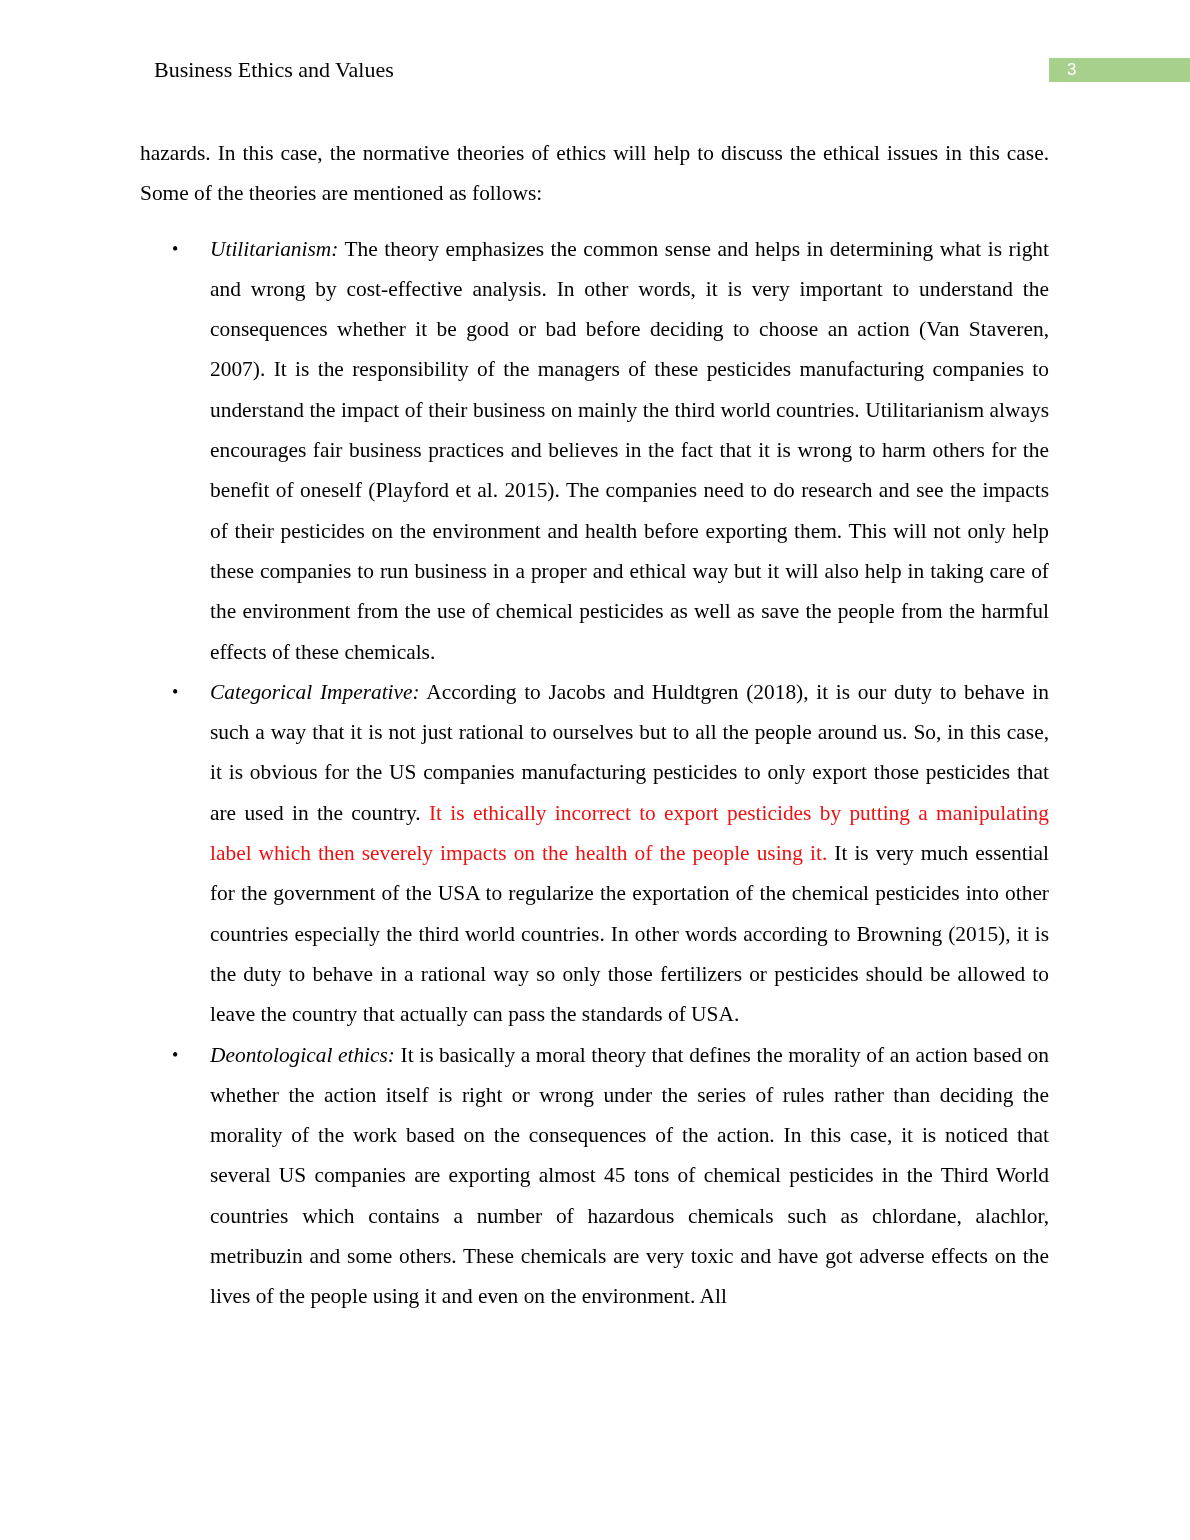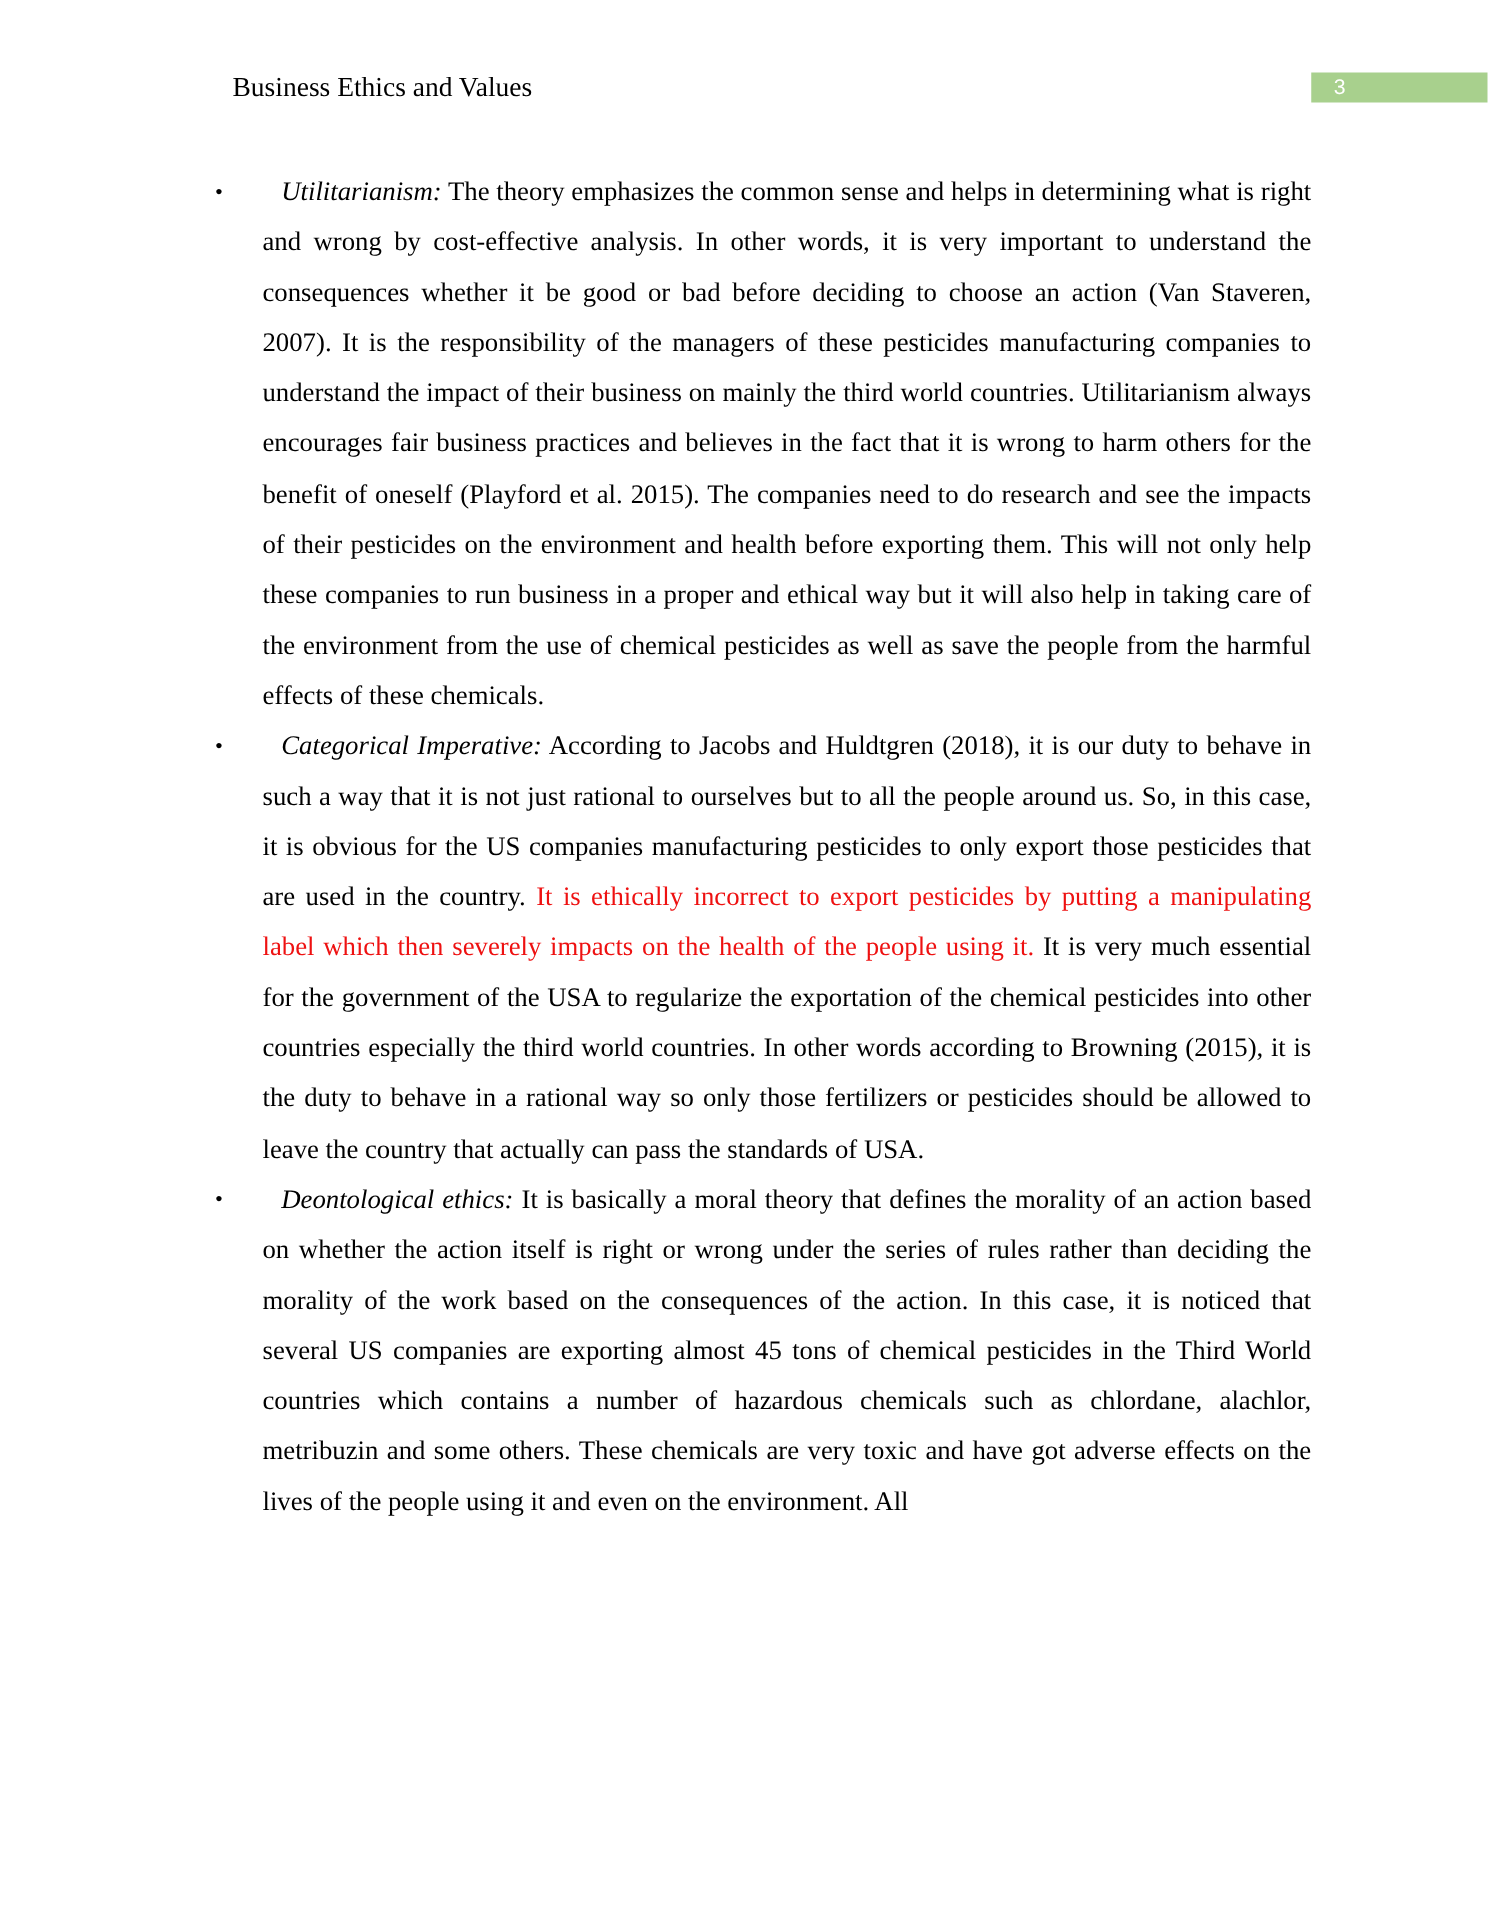--- a/index.html
+++ b/index.html
@@ -1,39 +1,40 @@
 <!DOCTYPE html>
 <html><head>
 <meta charset="utf-8">
 <style>
   html, body { margin: 0; padding: 0; background: #ffffff; }
   body { width: 1190px; height: 1540px; position: relative; overflow: hidden;
          font-family: "Liberation Serif", "DejaVu Serif", serif; color: #000; }
-  .header-title { position: absolute; left: 154px; top: 57px; font-size: 22px; line-height: 26px; margin-left: 32px; }
+  .header-title { position: absolute; left: 154px; top: 57px; font-size: 22px; line-height: 26px; }
   .page-num-bar { position: absolute; left: 1049px; top: 58px; width: 141px; height: 24px; background: #a8d08d; }
   .page-num { position: absolute; left: 18px; top: 0px; font-family: "Liberation Sans", "DejaVu Sans", sans-serif;
               font-size: 17px; line-height: 24px; color: #ffffff; }
   .body { position: absolute; left: 140px; top: 133px; width: 909px; font-size: 21.4px; line-height: 40.3px; }
   .intro { margin: 0 0 15px 0; text-align: justify; }
   ul.theories { list-style: none; margin: 0; padding: 0; }
   ul.theories li { position: relative; padding-left: 70px; text-align: justify; }
   .bullet { position: absolute; left: 32px; top: 0; font-size: 18px; line-height: 40.3px; }
-  .term { font-style: italic; margin-left: 15px; }
+  .term { font-style: italic; }
   .em { }
   .red { color: #ee1111; }
 </style>
 </head>
 <body>
 
 <div class="header-title">Business Ethics and Values</div>
 <div class="page-num-bar">
   <span class="page-num">3</span>
 </div>
 
 <div class="body">
+  <p class="intro">hazards. In this case, the normative theories of ethics will help to discuss the ethical issues in this case. Some of the theories are mentioned as follows:</p>
 
   <ul class="theories">
     <li>
       <span class="bullet">•</span>
       <span class="term">Utilitarianism:</span><span> The theory emphasizes the common sense and helps in determining what is right and wrong by cost-effective analysis. In other words, it is very important to understand the consequences whether it be good or bad before deciding to choose an action (Van Staveren, 2007). It is the responsibility of the managers of these pesticides manufacturing companies to understand the impact of their business on mainly the third world countries. Utilitarianism always encourages fair business practices and believes in the fact that it is wrong to harm others for the benefit of oneself (Playford </span><span class="em">et al.</span><span> 2015). The companies need to do research and see the impacts of their pesticides on the environment and health before exporting them. This will not only help these companies to run business in a proper and ethical way but it will also help in taking care of the environment from the use of chemical pesticides as well as save the people from the harmful effects of these chemicals.</span>
     </li>
     <li>
       <span class="bullet">•</span>
       <span class="term">Categorical Imperative:</span><span> According to Jacobs and Huldtgren (2018), it is our duty to behave in such a way that it is not just rational to ourselves but to all the people around us. So, in this case, it is obvious for the US companies manufacturing pesticides to only export those pesticides that are used in the country. </span><span class="red">It is ethically incorrect to export pesticides by putting a manipulating label which then severely impacts on the health of the people using it.</span><span> It is very much essential for the government of the USA to regularize the exportation of the chemical pesticides into other countries especially the third world countries. In other words according to Browning (2015), it is the duty to behave in a rational way so only those fertilizers or pesticides should be allowed to leave the country that actually can pass the standards of USA.</span>
     </li>

